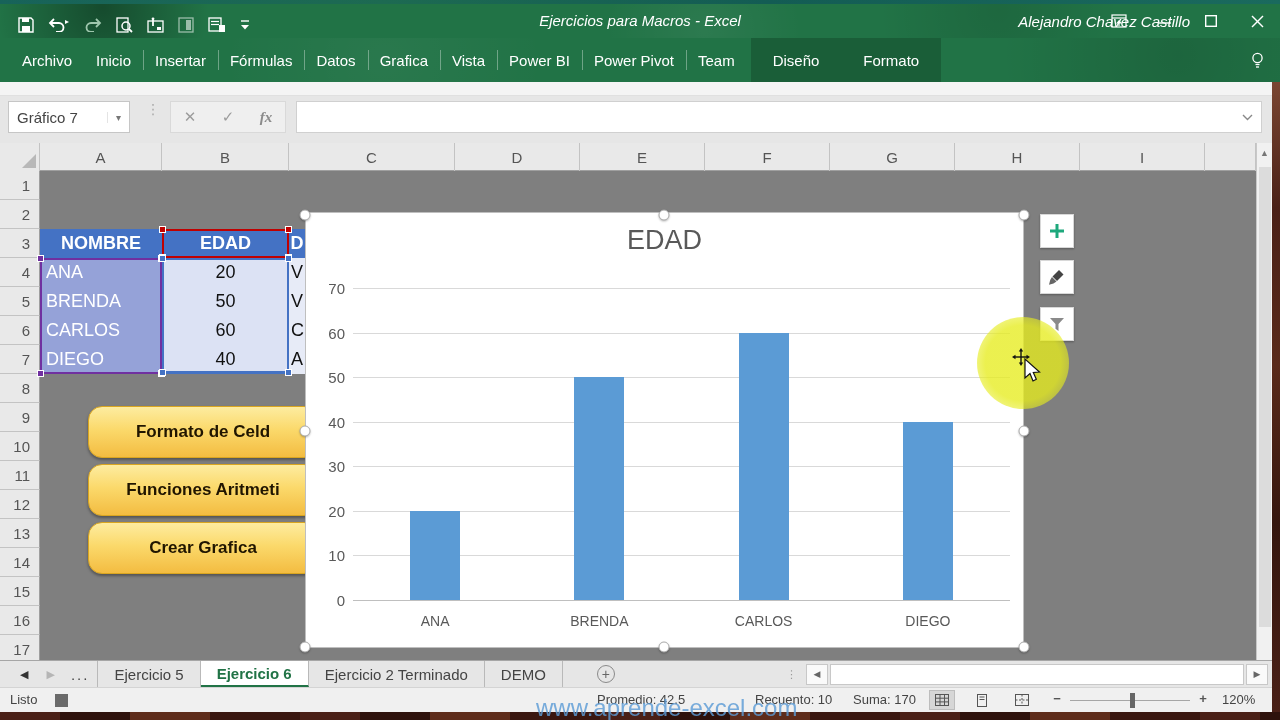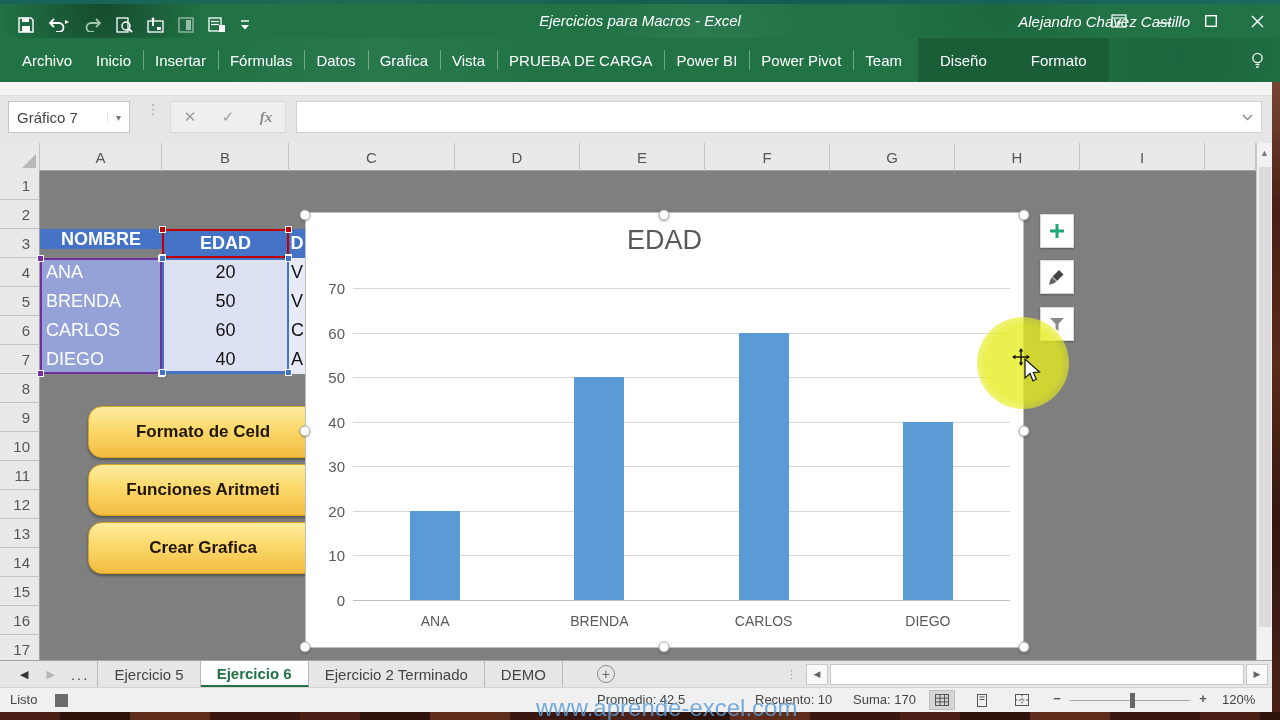--- a/index.html
+++ b/index.html
@@ -242,21 +242,20 @@
 
   <div id="tabsrow" class="abs">
     <div id="ribbon-tabs">
         <div class="ribbon-tab">Archivo</div>
         <div class="ribbon-tab">Inicio</div>
         <div class="ribbon-tab sep">Insertar</div>
         <div class="ribbon-tab sep">Fórmulas</div>
         <div class="ribbon-tab sep">Datos</div>
         <div class="ribbon-tab sep">Grafica</div>
         <div class="ribbon-tab sep">Vista</div>
-        <div class="ribbon-tab sep">PRUEBA DE CARGA</div>
         <div class="ribbon-tab sep">Power BI</div>
         <div class="ribbon-tab sep">Power Pivot</div>
         <div class="ribbon-tab sep">Team</div>
       </div>
     <div id="contextual-group">
         <div class="ctx-tab">Diseño</div>
         <div class="ctx-tab">Formato</div>
       </div>
     <div id="tabsrow-right">
       <div id="indicar">
@@ -323,21 +322,21 @@
         <div class="row-h">11</div>
         <div class="row-h">12</div>
         <div class="row-h">13</div>
         <div class="row-h">14</div>
         <div class="row-h">15</div>
         <div class="row-h">16</div>
         <div class="row-h">17</div>
       </div>
 
     <div id="table-layer">
-        <div class="cell hdr" style="left: 40px; top: 86px; width: 122px; height: 20px;">NOMBRE</div>
+        <div class="cell hdr" style="left: 40px; top: 86px; width: 122px; height: 29px;">NOMBRE</div>
         <div class="cell hdr" style="left: 162px; top: 86px; width: 127px; height: 29px;">EDAD</div>
         <div class="cell hdr" style="left: 289px; top: 86px; width: 16px; height: 29px;">D</div>
         <div class="cell namec" style="left: 40px; top: 115px; width: 122px; height: 29px;">ANA</div>
         <div class="cell valc" style="left: 162px; top: 115px; width: 127px; height: 29px;">20</div>
         <div class="cell sliver" style="left: 289px; top: 115px; width: 16px; height: 29px;">V</div>
         <div class="cell namec" style="left: 40px; top: 144px; width: 122px; height: 29px;">BRENDA</div>
         <div class="cell valc" style="left: 162px; top: 144px; width: 127px; height: 29px;">50</div>
         <div class="cell sliver" style="left: 289px; top: 144px; width: 16px; height: 29px;">V</div>
         <div class="cell namec" style="left: 40px; top: 173px; width: 122px; height: 29px;">CARLOS</div>
         <div class="cell valc" style="left: 162px; top: 173px; width: 127px; height: 29px;">60</div>

